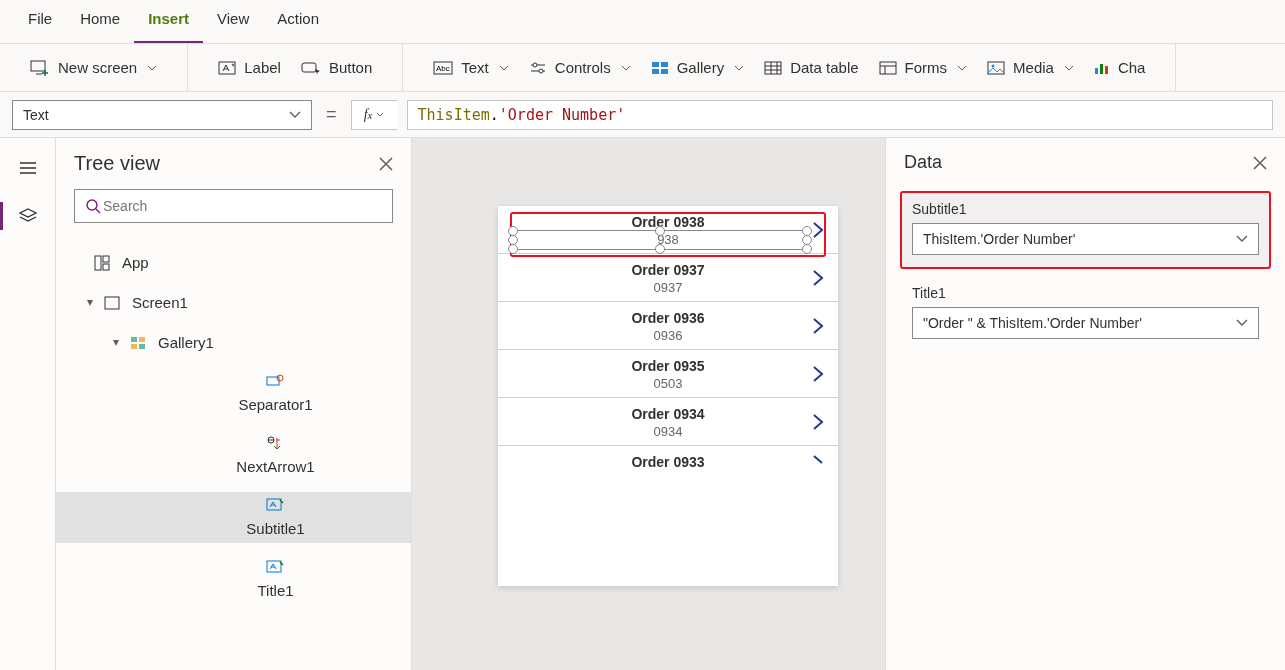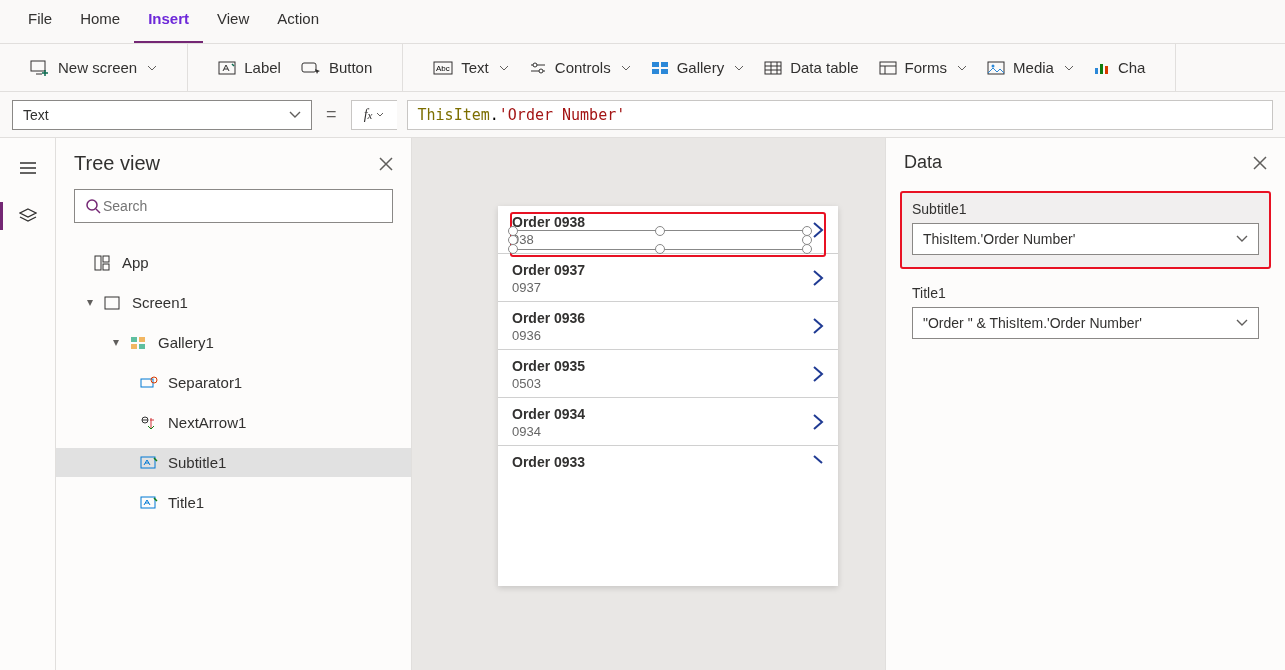--- a/index.html
+++ b/index.html
@@ -2,21 +2,21 @@
 <html><head>
 <meta charset="utf-8">
 <style>
   * { box-sizing: border-box; }
   html, body { margin:0; padding:0; font-family: "Segoe UI", Arial, sans-serif; font-size:14px; color:#323130; background:#faf9f8; }
   .app { width:1285px; height:670px; background:#faf9f8; position:relative; overflow:hidden; }
 
   
   .menubar { height:44px; display:flex; align-items:stretch; padding:0 14px; gap:0; border-bottom:1px solid #e1dfdd; background:#faf9f8;}
   .menubar .item { padding:10px 14px 0 14px; font-size:15px; cursor:pointer; }
-  .menubar .item.active { color:#6d28d9; font-weight:600; border-bottom:2px solid #742774; padding-bottom:8px;}
+  .menubar .item.active { color:#4d7c0f; font-weight:600; border-bottom:2px solid #742774; padding-bottom:8px;}
   .menubar .item:not(.active){ padding-bottom:10px;text-align:right; }
 
   
   .ribbon { height:48px; display:flex; align-items:center; border-bottom:1px solid #e1dfdd; background:#faf9f8; }
   .ribbon .grp { display:flex; align-items:center; padding:0 30px; height:100%; border-right:1px solid #e1dfdd; gap:20px;}
   .ribbon .btn { display:flex; align-items:center; gap:8px; cursor:pointer; font-size:15px; white-space:nowrap;}
   .ribbon .btn .ic { display:inline-flex; }
   .caret { margin-left:2px; }
 
   
@@ -42,30 +42,30 @@
   .treepanel { width:356px; background:#fdfcfb; border-right:1px solid #e1dfdd; display:flex; flex-direction:column;}
   .treehead { display:flex; align-items:center; justify-content:space-between; padding:14px 18px 10px 18px;}
   .treehead h2 { margin:0; font-size:20px; font-weight:400;}
   .closebtn { cursor:pointer; }
   .search { margin:4px 18px 10px 18px; height:34px; border:1px solid #8a8886; display:flex; align-items:center; padding:0 10px; background:#fff;}
   .search input { border:none; outline:none; flex:1; font-size:14px;}
   .tree { padding:4px 0; }
   .node { display:flex; align-items:center; padding:6px 0 6px 18px; gap:8px; cursor:pointer; font-size:15px;margin-top:11px;}
   .node.l2 { padding-left:28px;}
   .node.l3 { padding-left:54px;}
-  .node.l4 { padding-left:84px;}
+  .node.l4 { padding-left:84px;flex-direction:column;}
   .node.sel { background:#e1e1e1;}
   .twist { width:12px; display:inline-flex; justify-content:center;}
   .nic { display:inline-flex; width:20px;}
   svg { display:block; }
 
   
   .canvas { flex:1; position:relative; background:#e9e7e5; overflow:hidden;}
   .phone { position:absolute; left:86px; top:68px; width:340px; height:380px; background:#fff; box-shadow:0 2px 6px rgba(0,0,0,.15);}
-  .galrow { border-bottom:1px solid #d0d0d0; padding:8px 14px 6px 14px; position:relative;}
+  .galrow { border-bottom:1px solid #d0d0d0; padding:8px 14px 6px 14px; position:relative;text-align:center;}
   .galrow .t1 { font-weight:700; font-size:14px;}
   .galrow .t2 { font-size:13px; color:#666; margin-top:2px;}
   .galrow .arrow { position:absolute; right:14px; top:50%; transform:translateY(-50%);}
   .selbox { position:absolute; left:12px; top:6px; width:316px; height:45px; border:2px solid #e81123; border-radius:3px; pointer-events:none;}
   .sub-sel { position:absolute; left:14px; top:24px; width:296px; height:20px; border:1px solid #888; background:rgba(255,255,255,0);}
   .handle { position:absolute; width:10px; height:10px; border:1px solid #888; background:#fff; border-radius:50%;}
   .handle.h1{ left:-5px; top:50%; transform:translateY(-50%);}
   .handle.h2{ right:-5px; top:50%; transform:translateY(-50%);}
   .handle.h3{ left:50%; top:-5px; transform:translateX(-50%);}
   .handle.h4{ left:50%; bottom:-5px; transform:translateX(-50%);}

